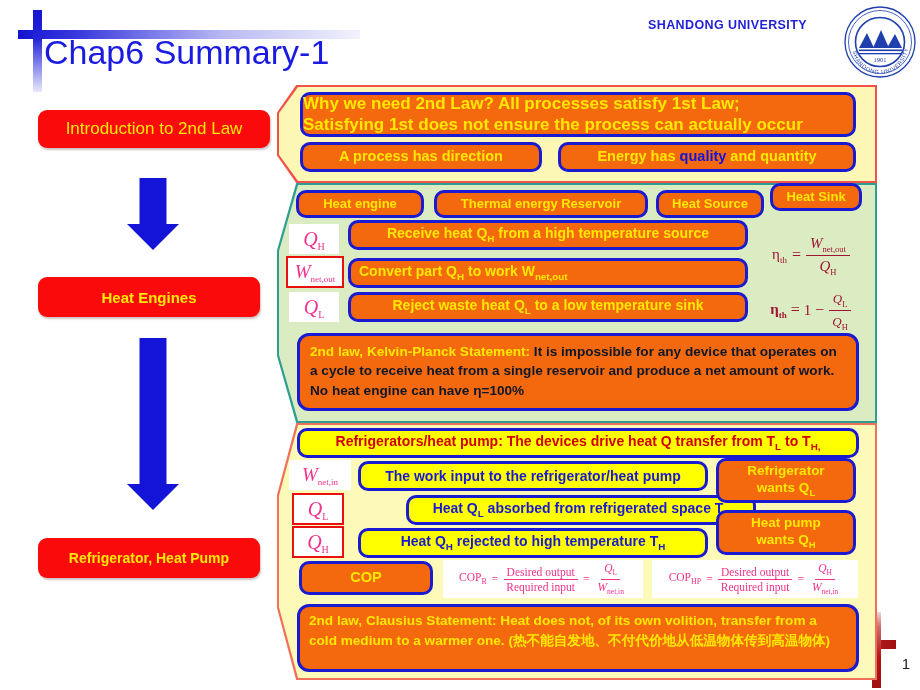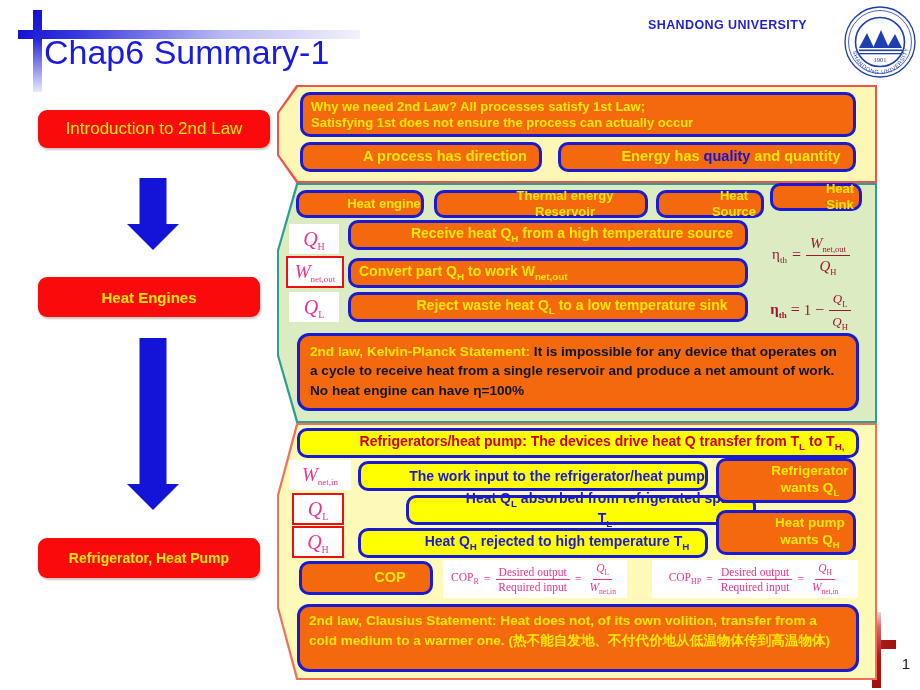--- a/index.html
+++ b/index.html
@@ -80,27 +80,27 @@
   #panel-intro      { left:277px; top:85px;  width:600px; height:98px;  background:#f0534a; }
   #panel-intro  .panel-inner { background:#fcf7b4; }
   #panel-engine     { left:277px; top:183px; width:600px; height:240px; background:#2f9e92; }
   #panel-engine .panel-inner { background:#dcecc2; }
   #panel-fridge     { left:277px; top:423px; width:600px; height:257px; background:#f0705a; }
   #panel-fridge .panel-inner { background:#fdf9b8; }
 
   
   .pill {
     position:absolute; display:flex; align-items:center; justify-content:center;
-    text-align:center; border-radius:10px; font-weight:bold; line-height:1.2;padding-left:48px;
+    text-align:center; border-radius:10px; font-weight:bold; line-height:1.2;
   }
   .pill-orange { background:#f4690d; border:3px solid #1a1ad0; color:#ffe800; }
   .pill-yellow { background:#ffff00; border:3px solid #1a1ad0; color:#1a1ad0; }
 
   
-  #intro-why      { left:300px; top:92px;  width:556px; height:45px; font-size:13px; padding:0 8px; text-align:left; justify-content:flex-start; }
+  #intro-why      { left:300px; top:92px;  width:556px; height:45px; font-size:17px; padding:0 0; text-align:left; justify-content:flex-start; }
   #intro-why span { display:block; }
   #intro-direction{ left:300px; top:142px; width:242px; height:30px; font-size:14.5px; }
   #intro-quality  { left:558px; top:142px; width:298px; height:30px; font-size:14.5px; }
   .hl-blue { color:#1414d8; }
 
   
   #he-tag-engine    { left:296px; top:190px; width:128px; height:28px; font-size:13px;text-align:right; }
   #he-tag-reservoir { left:434px; top:190px; width:214px; height:28px; font-size:13px; }
   #he-tag-source    { left:656px; top:190px; width:108px; height:28px; font-size:13px; }
   #he-tag-sink      { left:770px; top:183px; width:92px;  height:28px; font-size:13px; }
@@ -156,21 +156,21 @@
   #sym-w-2  { left:289px; top:460px; width:62px; height:30px; }
   #sym-ql-2 { left:292px; top:493px; width:52px; height:32px; }
   #sym-qh-2 { left:292px; top:526px; width:52px; height:32px; }
 
   #cop-pill { left:299px; top:561px; width:134px; height:34px; font-size:14.5px; }
   .cop-formula {
     position:absolute; background:#ffffff; font-family:"Liberation Serif", serif;
     color:#f0328c; display:flex; align-items:center; justify-content:center;
     font-size:11.5px; padding:2px 5px;
   }
-  #cop-r  { left:443px; top:560px; width:184px; height:38px; }
+  #cop-r  { left:443px; top:560px; width:200px; height:38px; }
   #cop-hp { left:652px; top:560px; width:206px; height:38px; }
   .cop-frac .num { border-bottom:1.2px solid #f0328c; padding:0 3px 1px; white-space:nowrap; }
   .cop-frac .den { padding:1px 3px 0; white-space:nowrap; }
   .cop-lbl sub { font-size:8px; }
   .cop-var { font-style:italic; }
   .cop-var sub { font-style:normal; font-size:7.5px; }
   .cop-eq { padding:0 5px; }
 
   #clausius {
     position:absolute; left:297px; top:604px; width:562px; height:68px;

